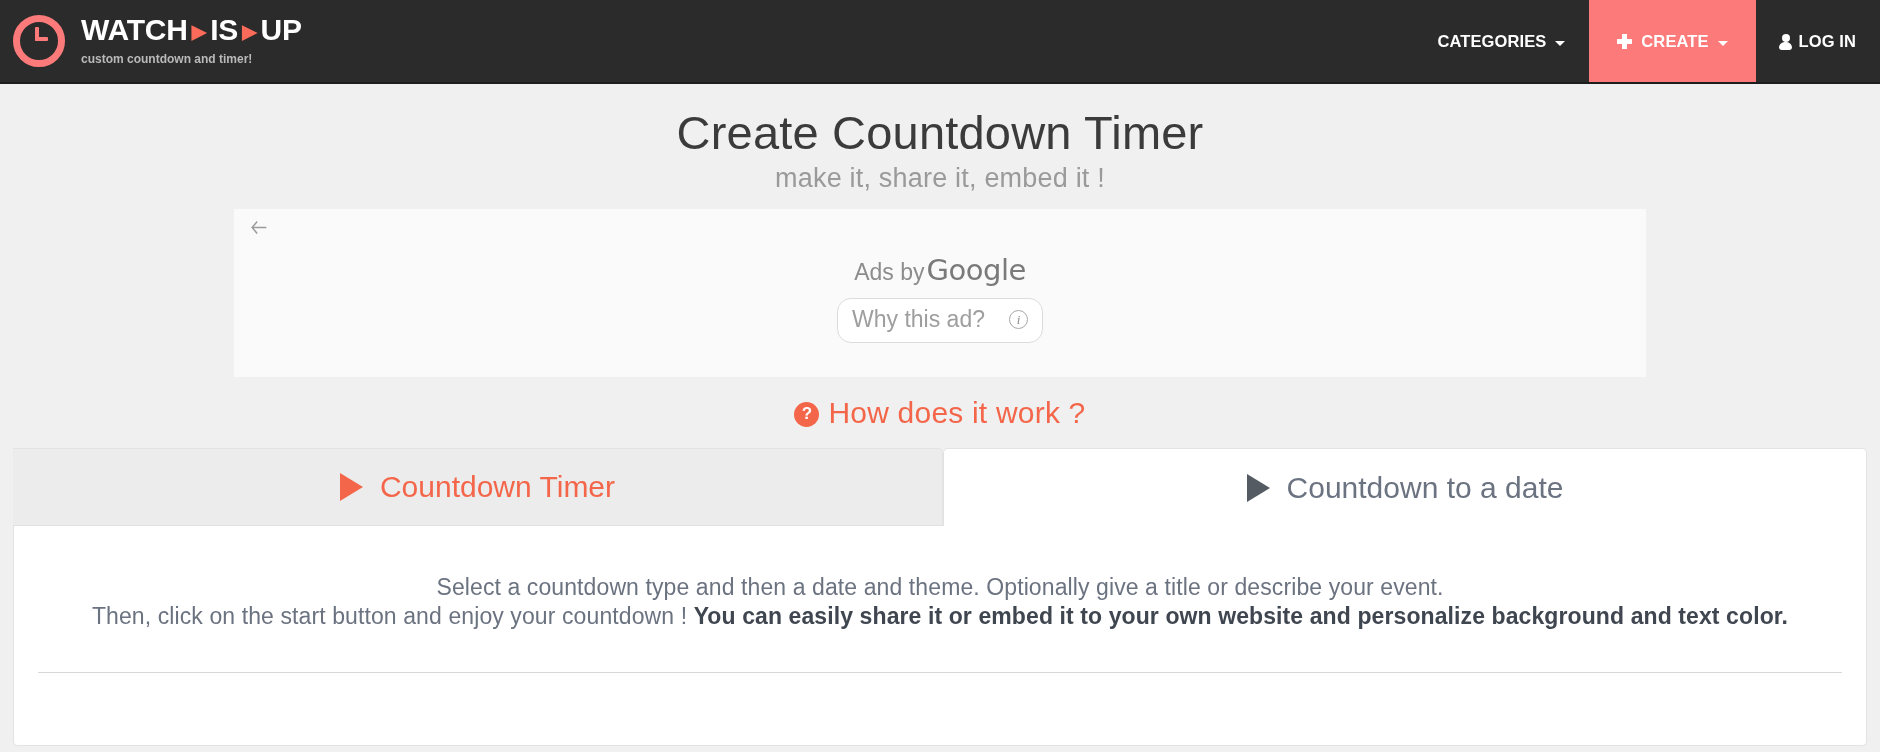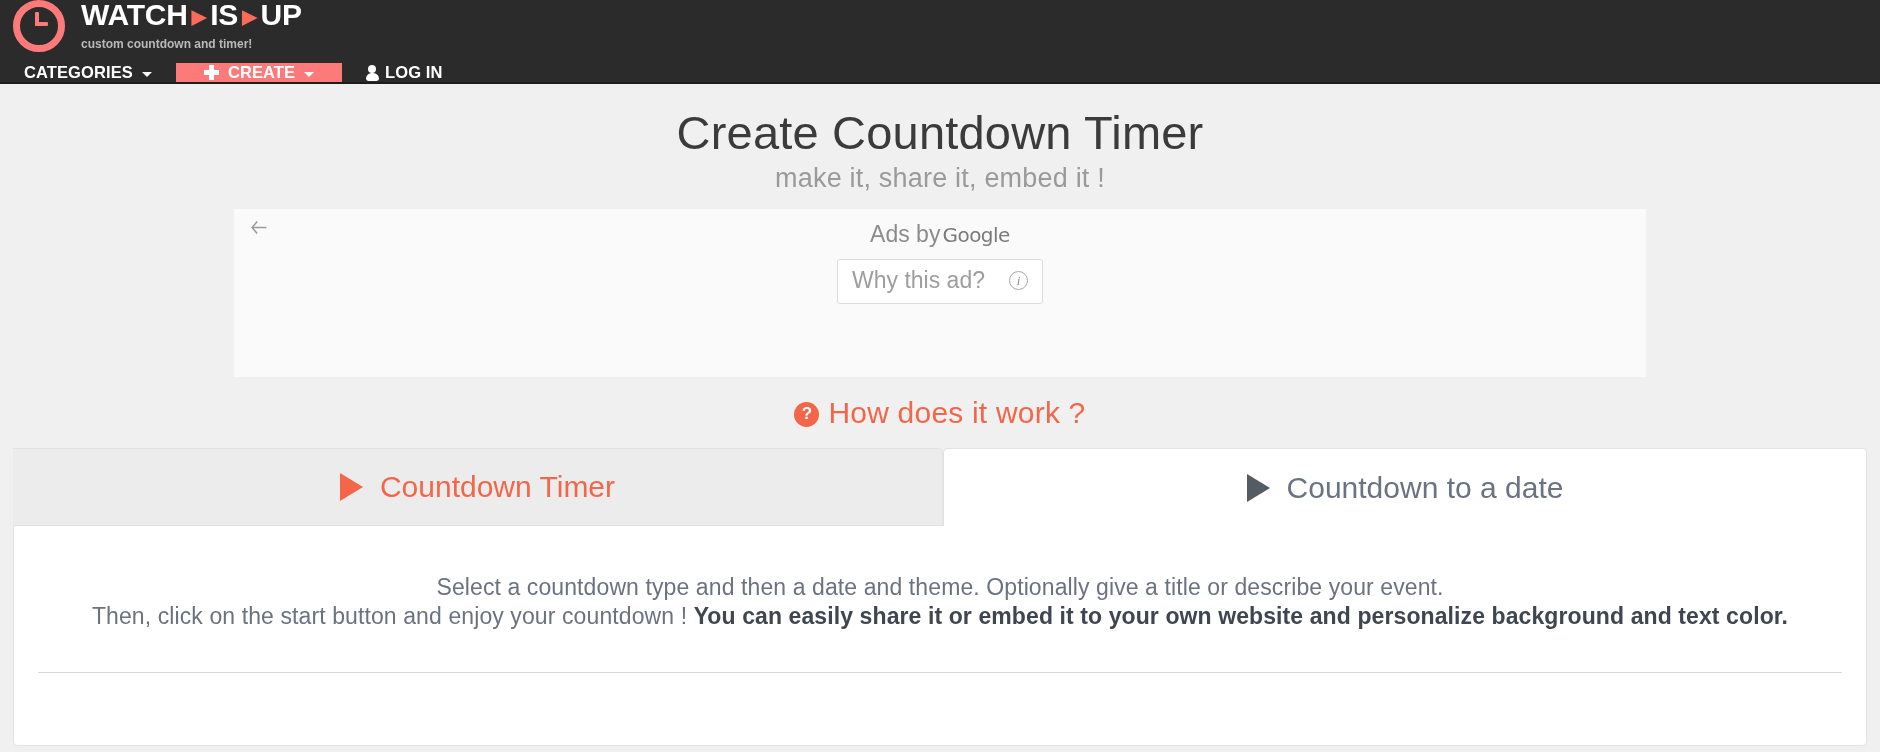--- a/index.html
+++ b/index.html
@@ -20,21 +20,20 @@
 
   
   .site-header {
     height: 84px;
     background: #2b2b2b;
     display: flex;
     align-items: stretch;
     justify-content: space-between;
     position: relative;
     border-bottom: 2px solid #1d1d1d;
-    flex-direction: column;
   }
 
   .brand-zone {
     display: flex;
     align-items: center;
     padding-left: 13px;
     gap: 16px;
   }
 
   .logo-clock {
@@ -214,24 +213,25 @@
   }
   .ads-by {
     font-size: 23px;
     color: #8c8c8c;
     display: inline-flex;
     align-items: baseline;
     gap: 2px;
     font-family: "Liberation Sans", sans-serif;
   }
   .google-word {
-    font-size: 20px;
+    font-size: 29px;
     color: #7a7a7a;
     font-family: "DejaVu Sans", sans-serif;
     letter-spacing: -0.5px;
+    margin-top: 32px;
   }
   .ad-buttons {
     margin-top: 11px;
     display: flex;
     justify-content: center;
     gap: 1px;
   }
   .btn-send-feedback {
     background: #4285f4;
     color: #ffffff;
@@ -240,21 +240,21 @@
     font-size: 23px;
     padding: 7px 17px 9px;
     cursor: pointer;
     font-family: "Liberation Sans", sans-serif;
     line-height: 1.18;
   }
   .btn-why-ad {
     background: #ffffff;
     color: #9e9e9e;
     border: 1px solid #dcdcdc;
-    border-radius: 3px;
+    border-radius: 14px;
     font-size: 23px;
     padding: 7px 14px 9px;
     cursor: pointer;
     font-family: "Liberation Sans", sans-serif;
     display: flex;
     align-items: center;
     gap: 24px;
     line-height: 1.18;
   }
   .info-circle {

